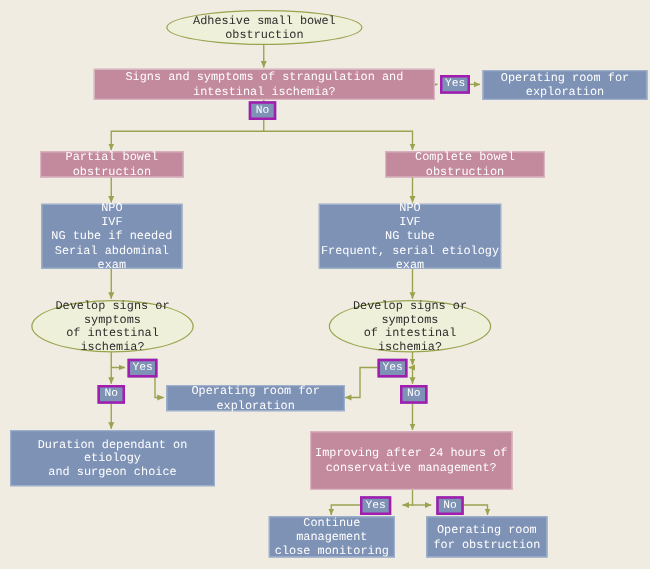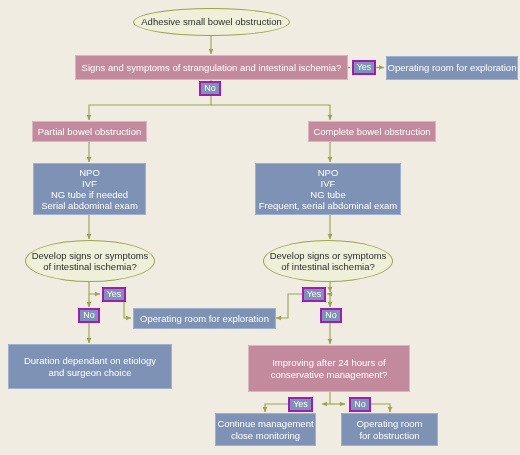--- a/index.html
+++ b/index.html
@@ -5,21 +5,21 @@
   html, body {
     margin: 0;
     padding: 0;
     background: #f0ece1;
   }
   #chart {
     position: relative;
     width: 520px;
     height: 455px;
     background: #f0ece1;
-    font-family: Liberation Sans, sans-serif;
+    font-family: Liberation Mono, monospace;
     overflow: hidden;
   }
   #edges {
     position: absolute;
     left: 0;
     top: 0;
     width: 520px;
     height: 455px;
   }
   .node {
@@ -159,21 +159,21 @@
       <span>NG tube if needed</span>
       <span>Serial abdominal exam</span>
     </div>
   </div>
 
   <div class="node node-action" style="left:255px; top:163px; width:146px; height:52px;">
     <div>
       <span>NPO</span>
       <span>IVF</span>
       <span>NG tube</span>
-      <span>Frequent, serial abdominal exam</span>
+      <span>Frequent, serial etiology exam</span>
     </div>
   </div>
 
   <div class="node node-terminal" style="left:25px; top:240px; width:130px; height:42px;">
     <div>
       <span>Develop signs or symptoms</span>
       <span>of intestinal ischemia?</span>
     </div>
   </div>
 

